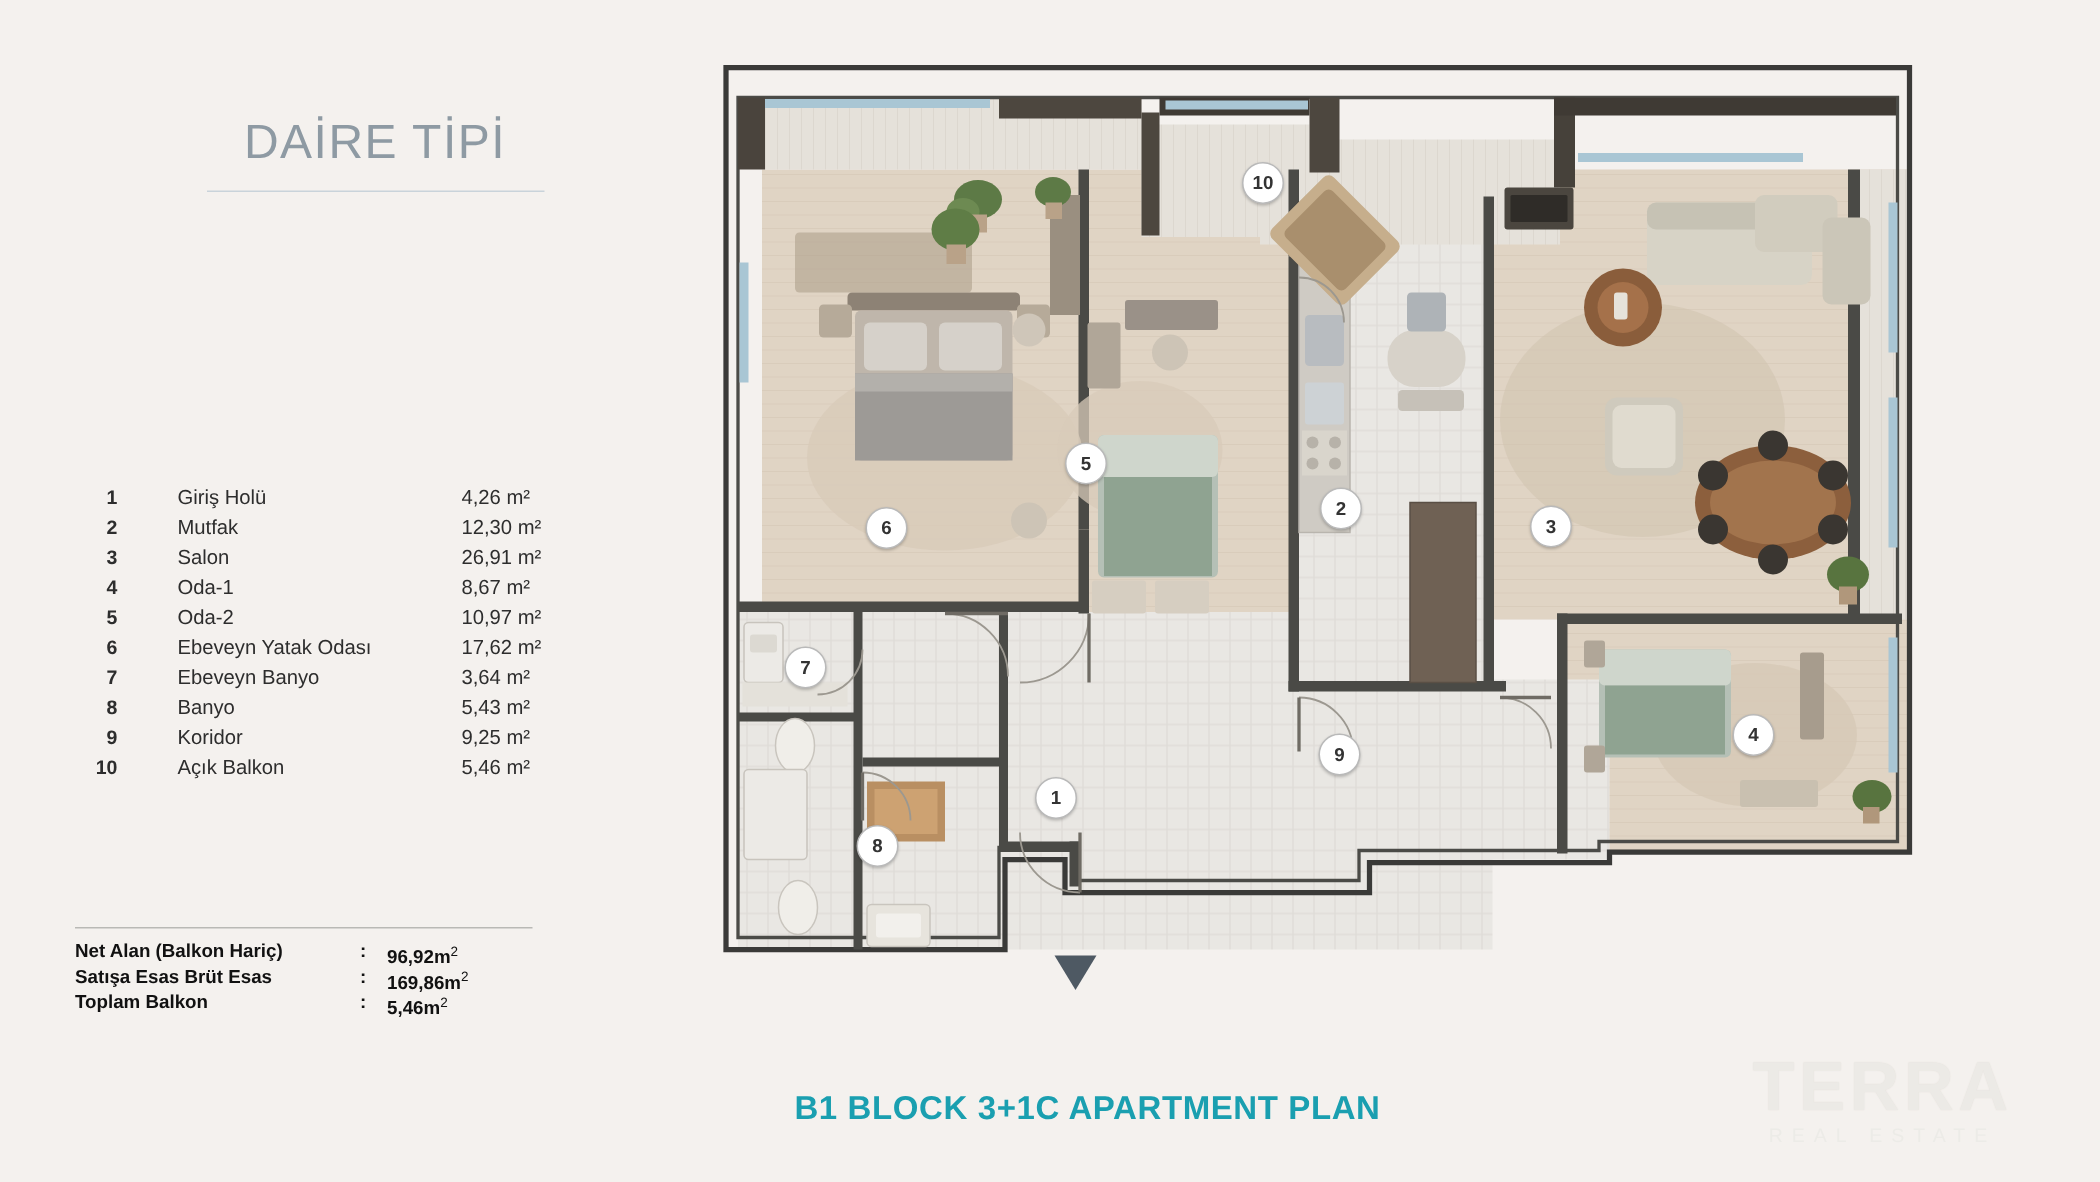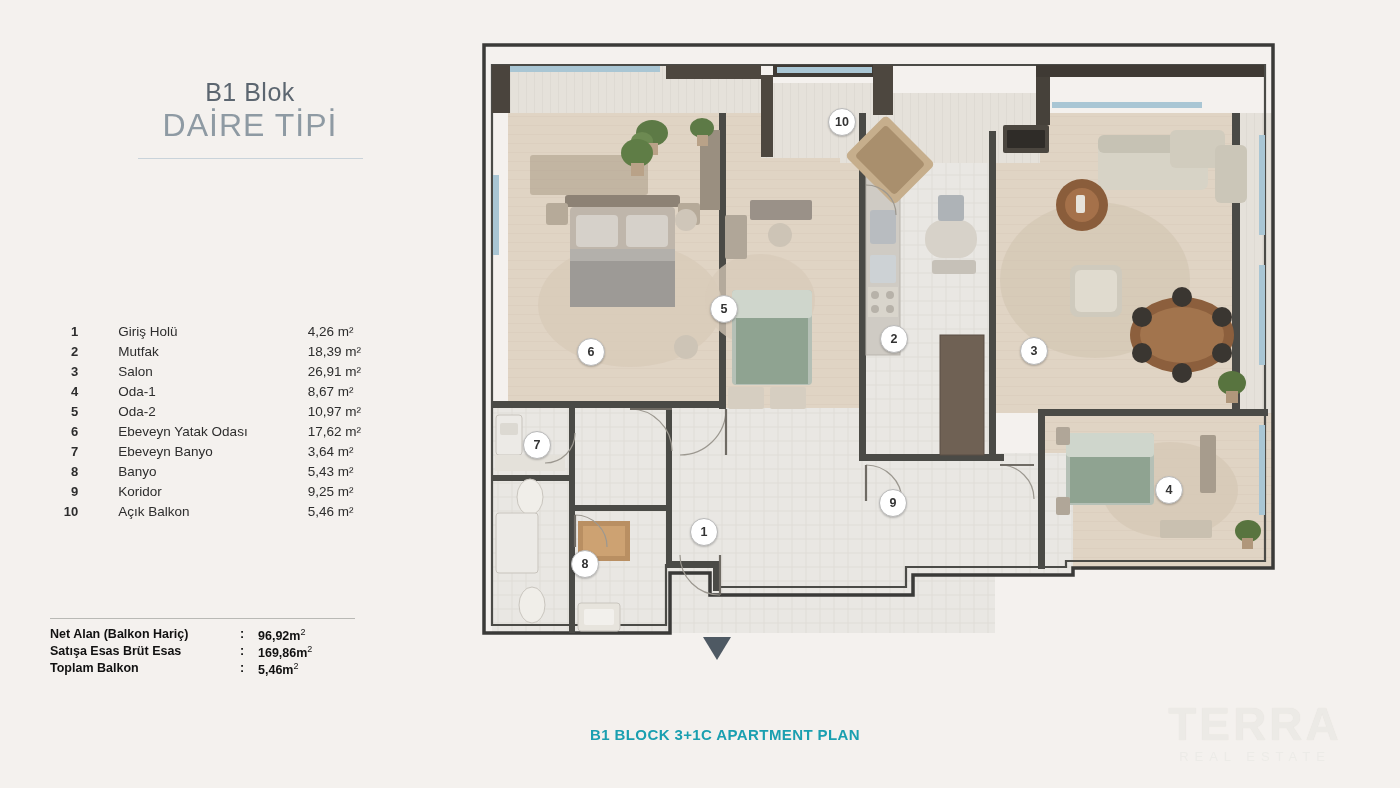--- a/index.html
+++ b/index.html
@@ -106,38 +106,38 @@
     font-weight: bold;
   }
   .summary-top-rule {
     width: 305px;
     height: 1px;
     background: #b9b9b5;
     margin-bottom: 7px;
   }
   .sum-row {
     display: flex;
-    align-items: center;
+    align-items: flex-start;
     height: 17px;
     line-height: 17px;
   }
   .sum-label { width: 190px; }
   .sum-colon { width: 18px; }
   .sum-value { width: 100px; font-weight: bold; }
   .sum-value sup { font-size: 9px; font-weight: normal; }
 
   
   .caption {
     position: absolute;
     left: 505px;
     top: 726px;
     width: 440px;
     text-align: center;
     color: #1a9fb0;
-    font-size: 15px;
+    font-size: 22px;
     font-weight: bold;
     letter-spacing: 0.4px;
   }
 
   
   .logo {
     position: absolute;
     right: 30px;
     bottom: 24px;
     width: 230px;
@@ -183,35 +183,34 @@
     line-height: 26px;
     text-align: center;
   }
 </style>
 </head>
 <body>
 
 <div class="left-panel">
 
   <div class="title-block">
-    <div class="blok-name">B1 Blok</div>
     <div class="daire-tipi">DAİRE TİPİ</div>
     <div class="title-rule"></div>
   </div>
 
   <div class="room-list">
     <div class="room-row">
       <span class="room-num">1</span>
       <span class="room-label">Giriş Holü</span>
       <span class="room-area">4,26 m²</span>
     </div>
     <div class="room-row">
       <span class="room-num">2</span>
       <span class="room-label">Mutfak</span>
-      <span class="room-area">18,39 m²</span>
+      <span class="room-area">12,30 m²</span>
     </div>
     <div class="room-row">
       <span class="room-num">3</span>
       <span class="room-label">Salon</span>
       <span class="room-area">26,91 m²</span>
     </div>
     <div class="room-row">
       <span class="room-num">4</span>
       <span class="room-label">Oda-1</span>
       <span class="room-area">8,67 m²</span>

